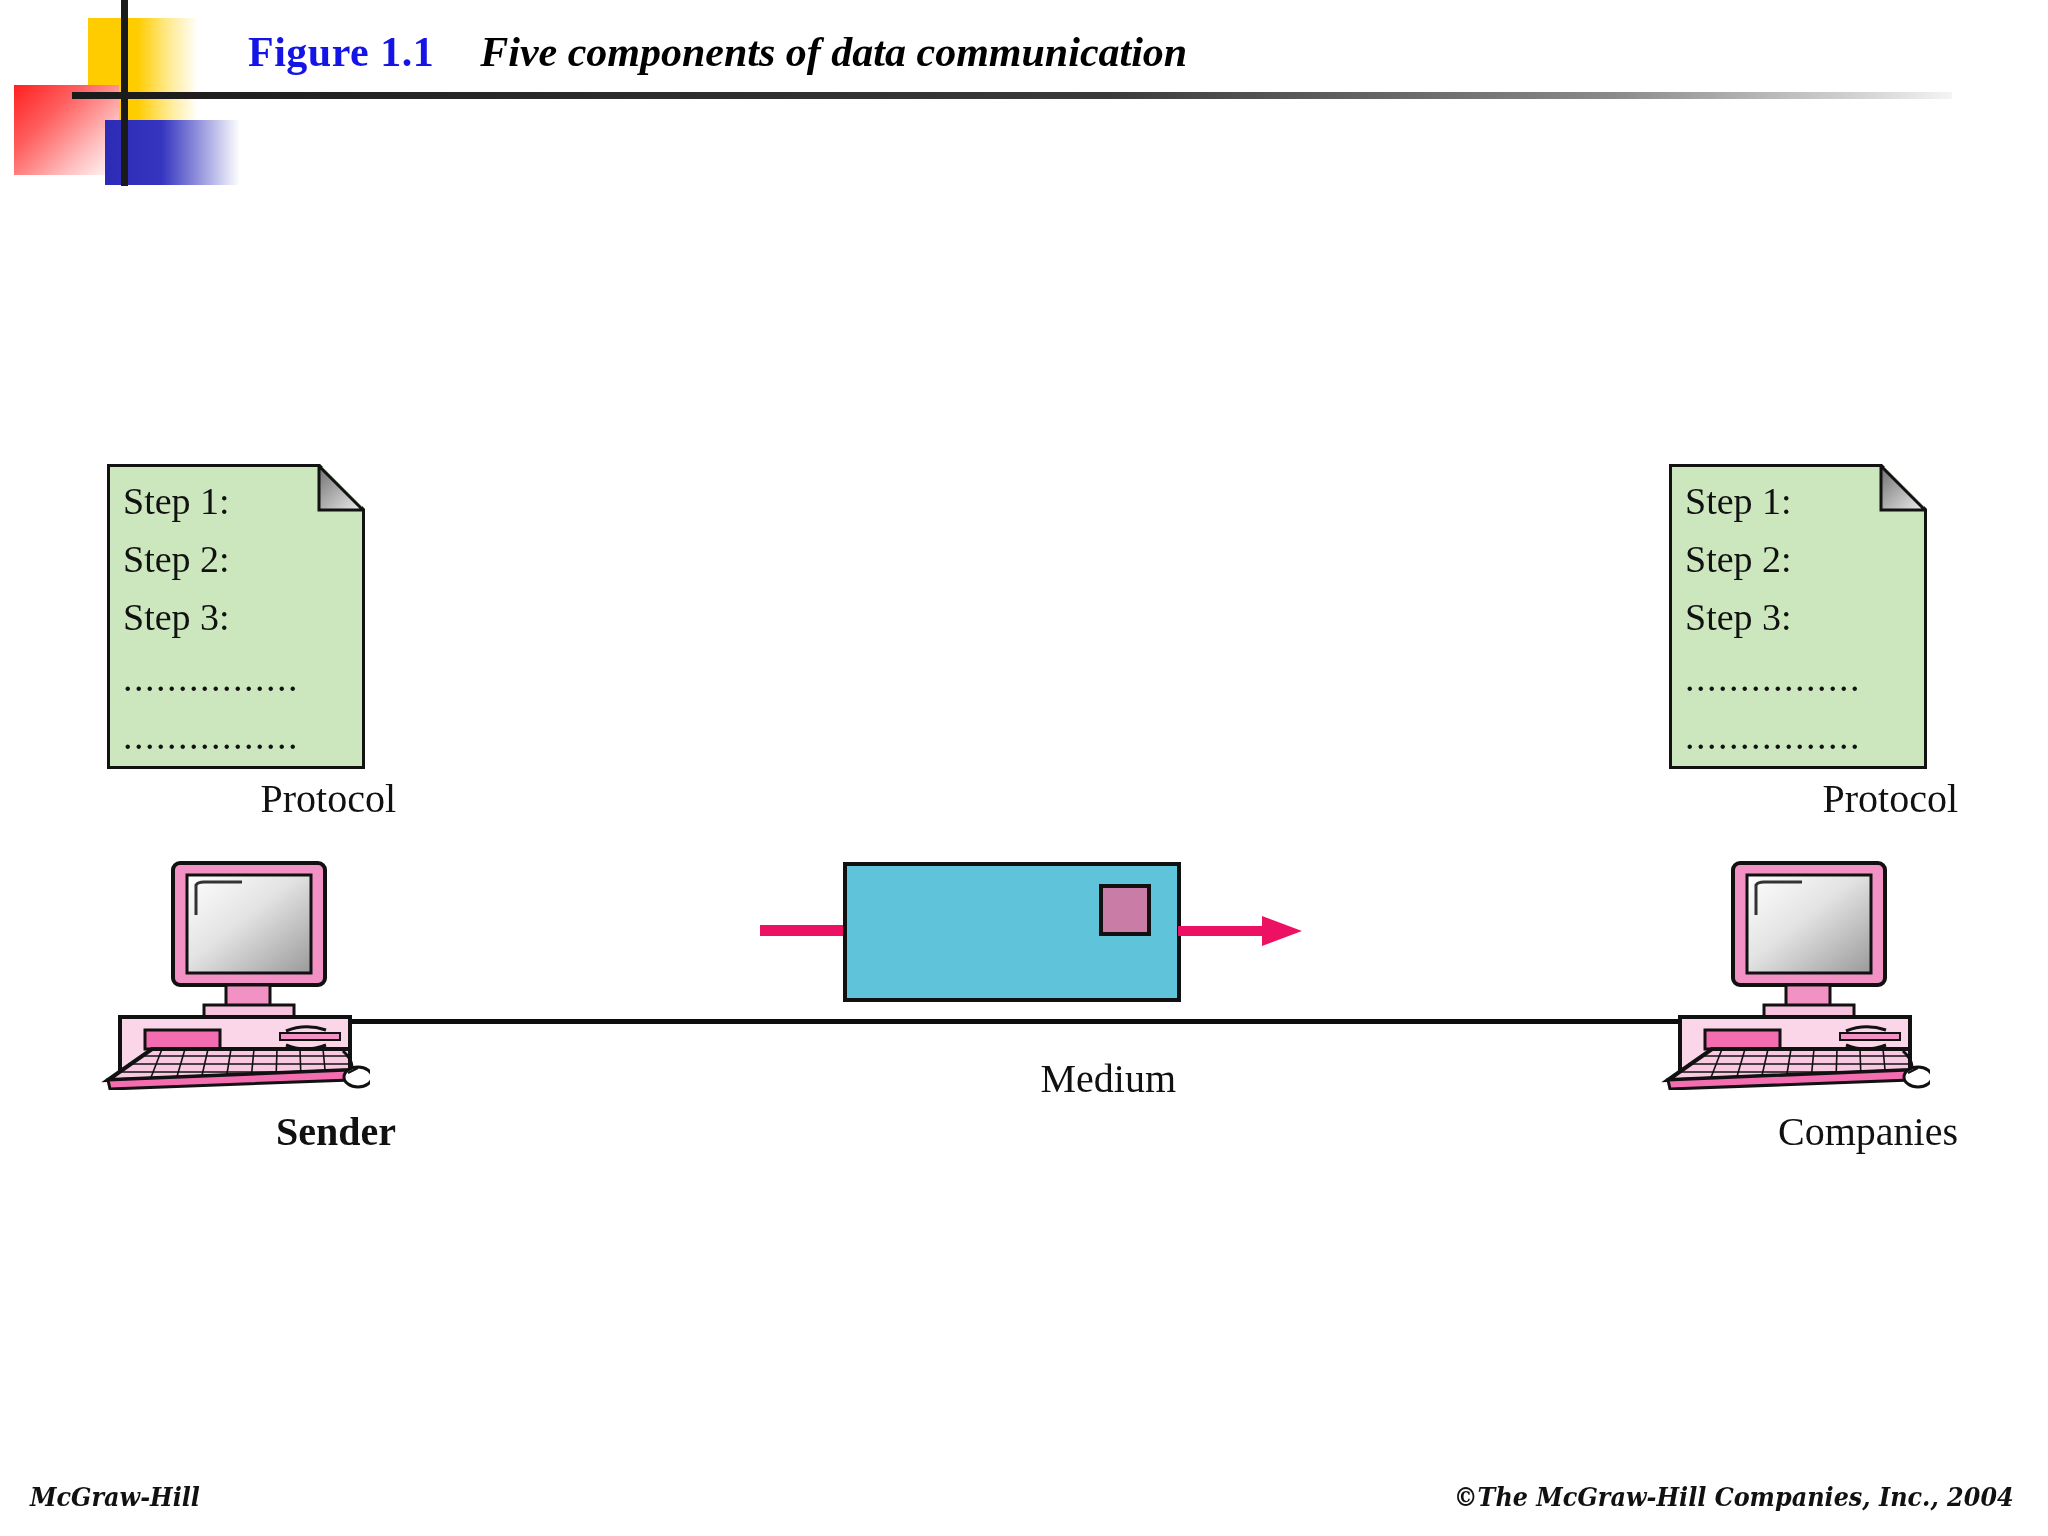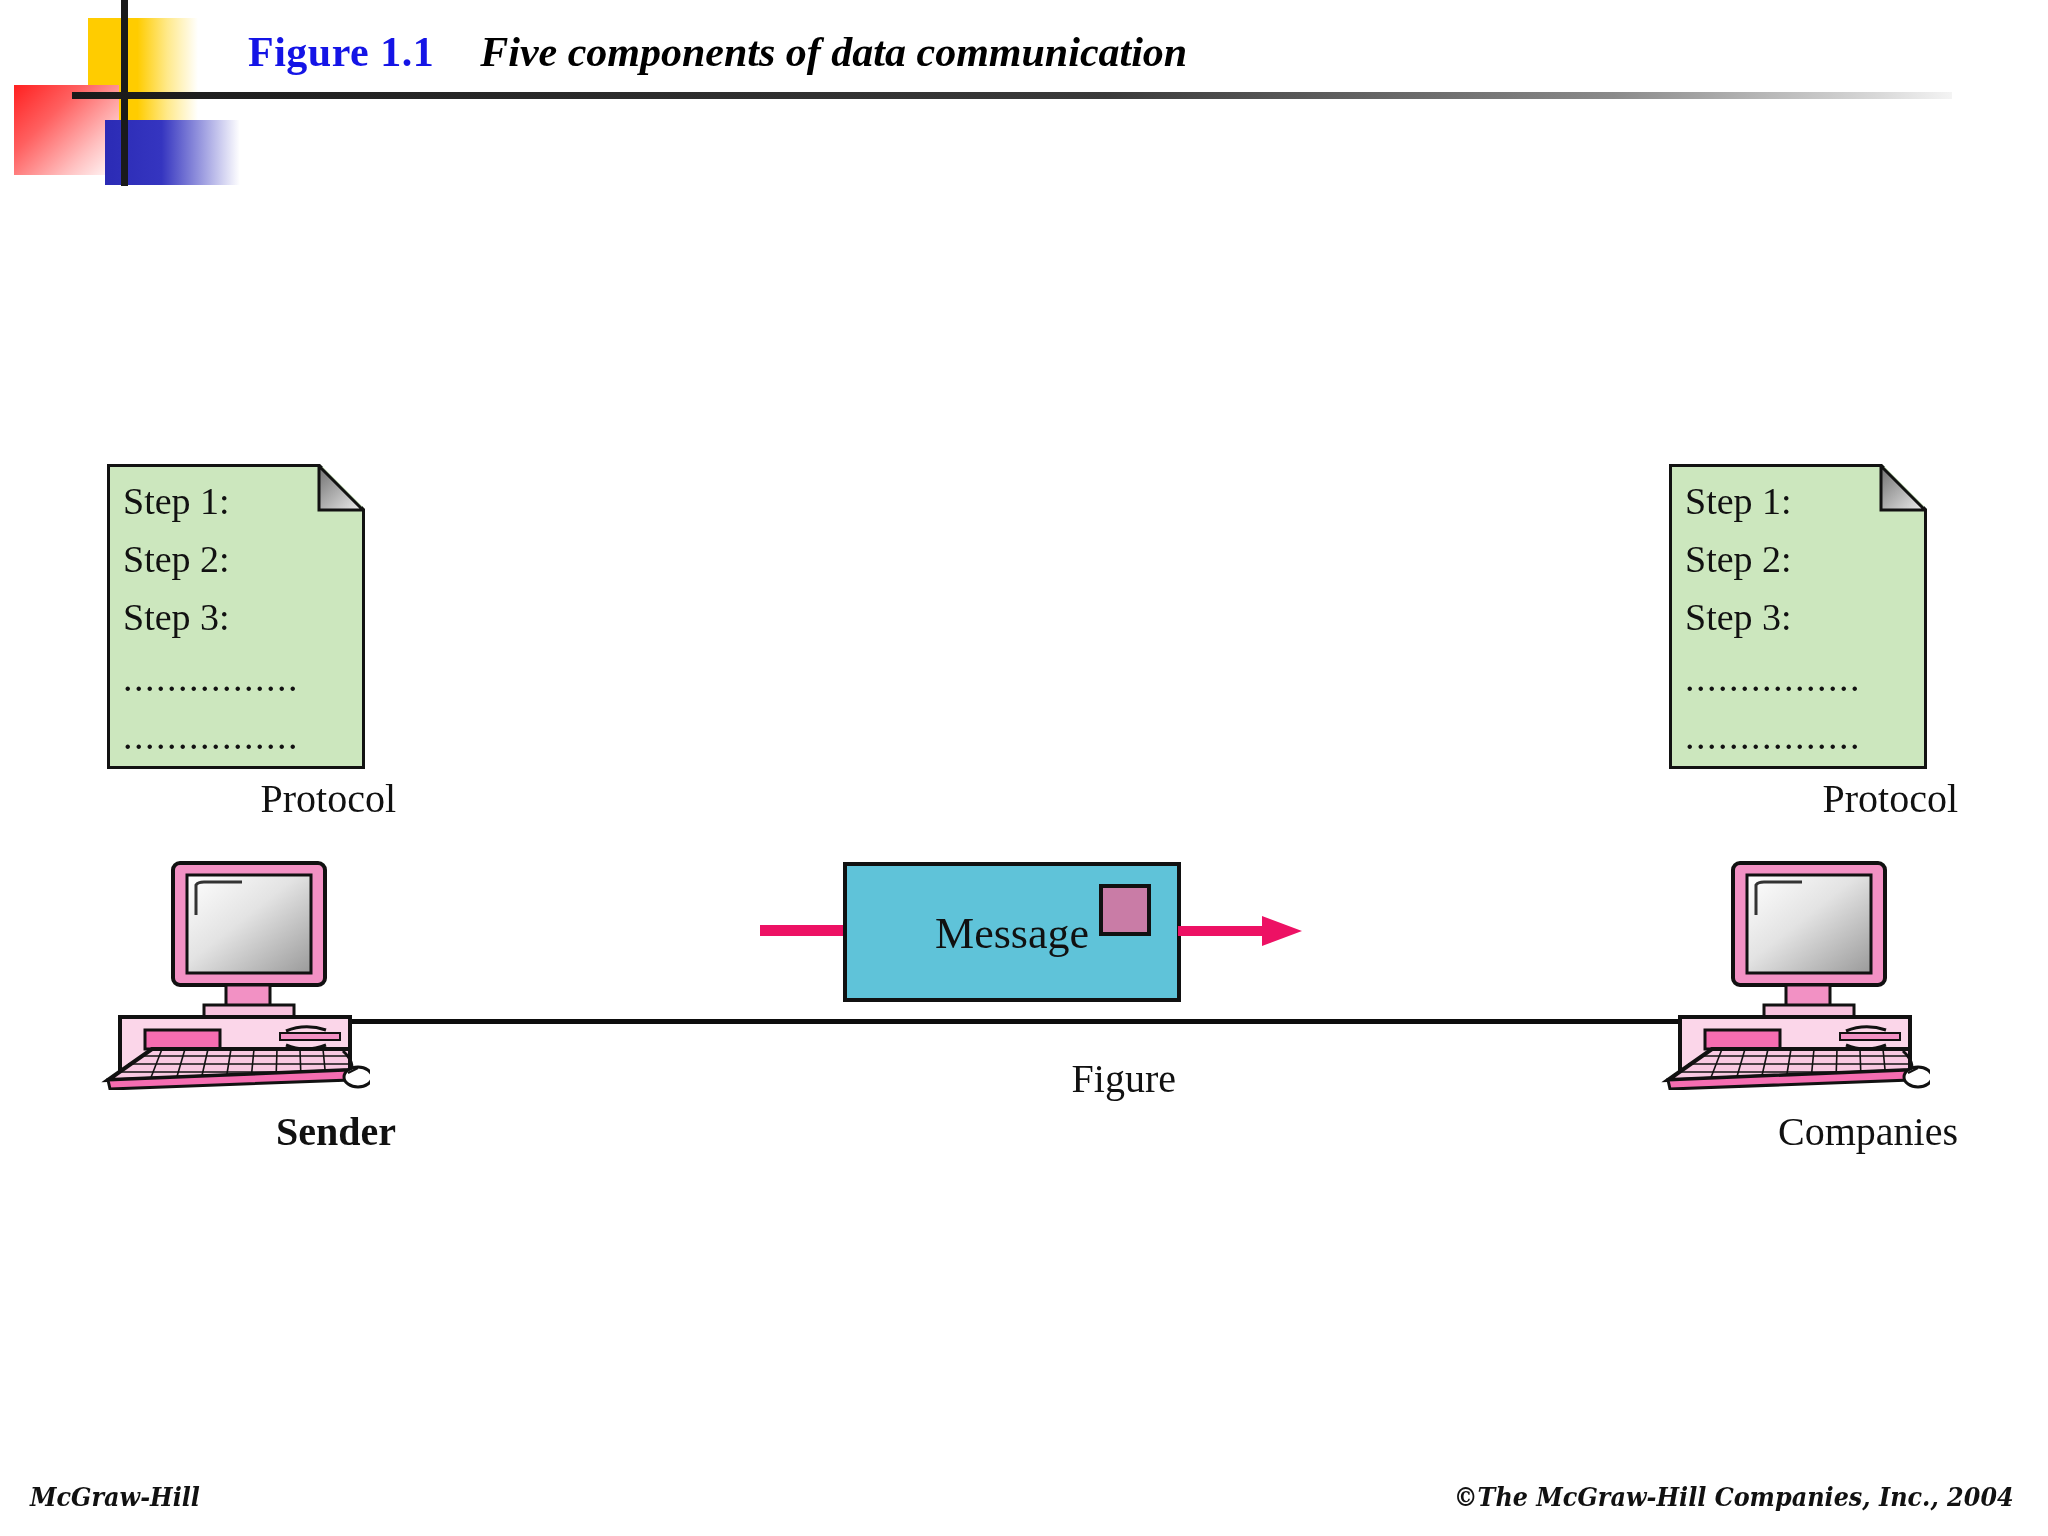--- a/index.html
+++ b/index.html
@@ -264,21 +264,21 @@
     <div class="doc-step">Step 1:</div>
     <div class="doc-step">Step 2:</div>
     <div class="doc-step">Step 3:</div>
     <div class="doc-dots">................</div>
     <div class="doc-dots">................</div>
   </div>
 </div>
 <div class="caption-label cap-proto-right">Protocol</div>
 
 <div class="medium-line"></div>
-<div class="caption-label cap-medium">Figure</div>
+<div class="caption-label cap-medium">Medium</div>
 
 <div class="computer comp-left">
   <svg width="270" height="235" viewBox="0 0 270 235">
     <defs>
       <linearGradient id="screenGradL" x1="0" y1="0" x2="1" y2="1">
         <stop offset="0%" stop-color="#ffffff"></stop>
         <stop offset="45%" stop-color="#e3e3e3"></stop>
         <stop offset="100%" stop-color="#9a9a9a"></stop>
       </linearGradient>
     </defs>
@@ -363,21 +363,20 @@
     <path d="M8,225 L250,215 L250,225 L10,234 Z" fill="#F56DB1" stroke="#111" stroke-width="3"></path>
     <path d="M243,196 Q256,208 250,218" fill="none" stroke="#111" stroke-width="3"></path>
     <ellipse cx="258" cy="222" rx="14" ry="10" fill="#ffffff" stroke="#111" stroke-width="3"></ellipse>
     <path d="M248,218 L258,213" fill="none" stroke="#111" stroke-width="2"></path>
   </svg>
 </div>
 <div class="caption-label cap-receiver">Companies</div>
 
 <div class="msg-arrow-left"></div>
 <div class="msg-box">
-  <div class="msg-text">Message</div>
   <div class="msg-stamp"></div>
 </div>
 <div class="msg-arrow-right">
   <svg width="124" height="36" viewBox="0 0 124 36">
     <path d="M0,13 L84,13 L84,3 L124,18 L84,33 L84,23 L0,23 Z" fill="#ED1164"></path>
   </svg>
 </div>
 
 <div class="footer-left">McGraw-Hill</div>
 <div class="footer-right">©The McGraw-Hill Companies, Inc., 2004</div>

